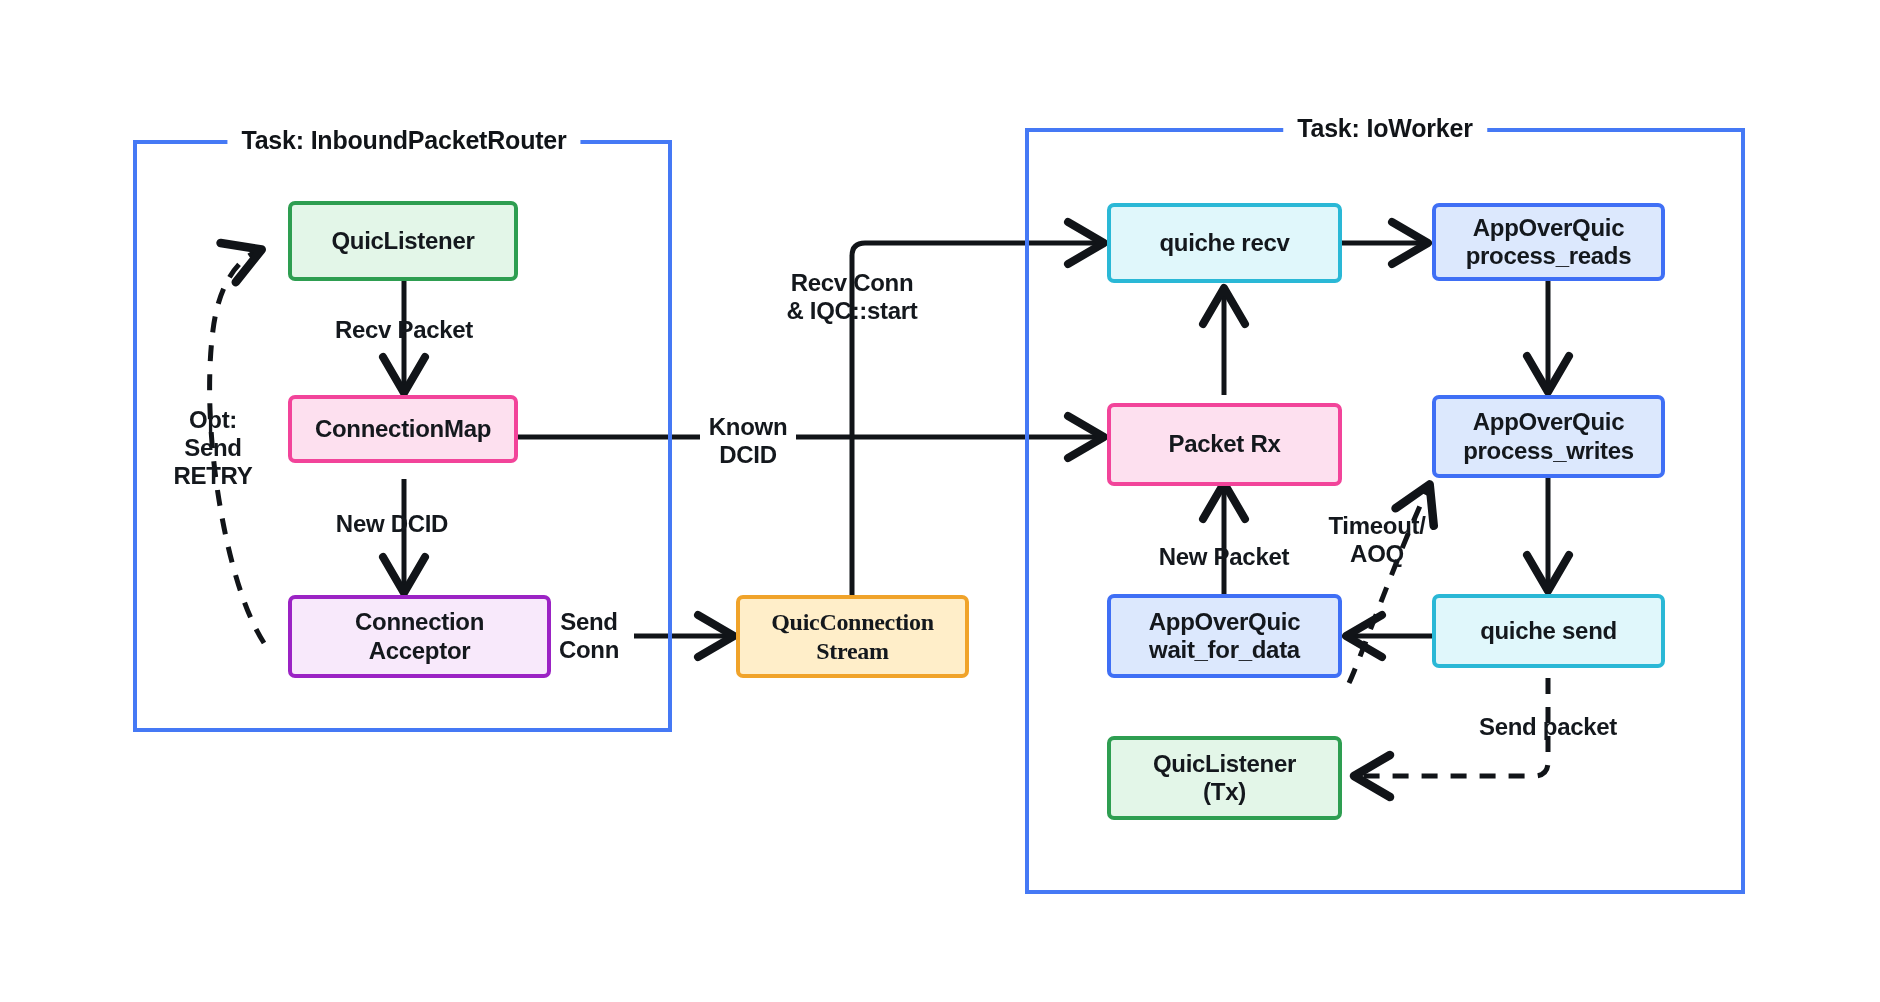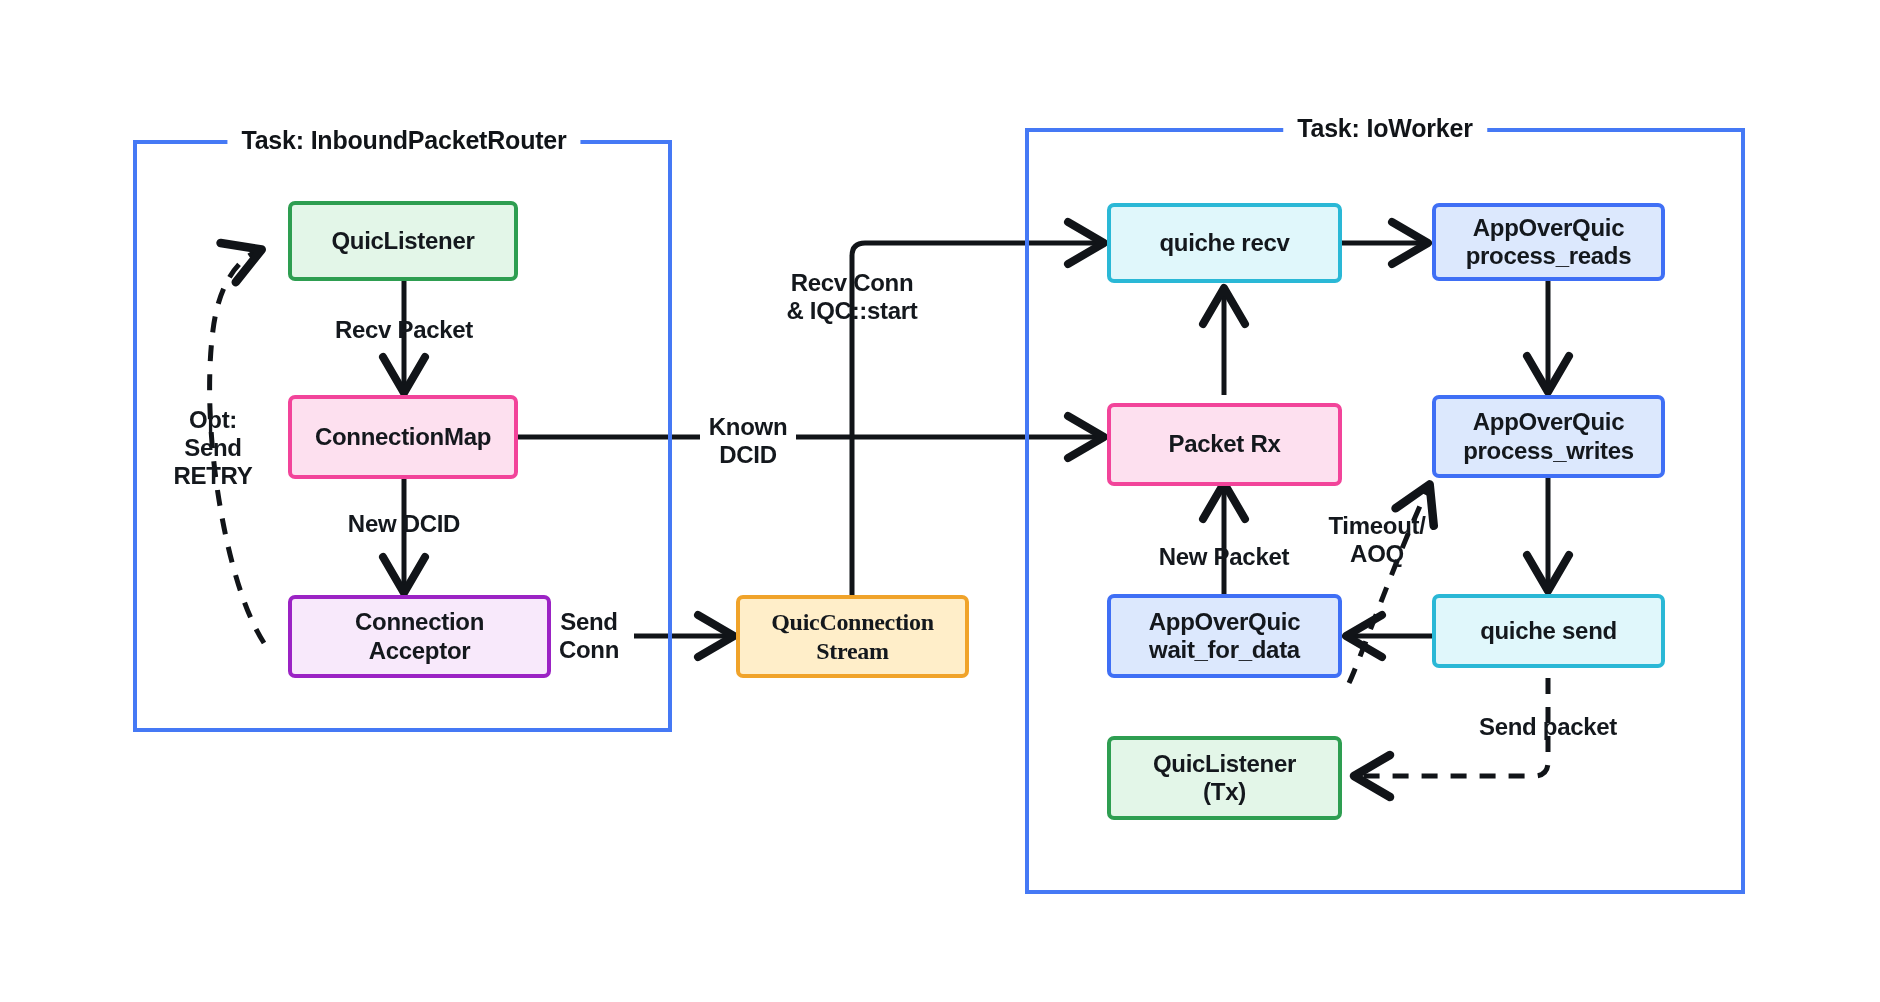--- a/index.html
+++ b/index.html
@@ -129,21 +129,21 @@
   </svg>
 
   <div class="task-box" style="left:133px; top:140px; width:539px; height:592px;"></div>
   <div class="task-title" style="left:404px; top:140px;">Task: InboundPacketRouter</div>
 
   <div class="task-box" style="left:1025px; top:128px; width:720px; height:766px;"></div>
   <div class="task-title" style="left:1385px; top:128px;">Task: IoWorker</div>
 
   <div class="node" style="left:288px; top:201px; width:230px; height:80px; background:#e3f6e8; border-color:#2e9e51;">QuicListener</div>
 
-  <div class="node" style="left:288px; top:395px; width:230px; height:84px; background:#fde0ef; border-color:#f2449a;">ConnectionMap</div>
+  <div class="node" style="left:288px; top:395px; width:230px; height:68px; background:#fde0ef; border-color:#f2449a;">ConnectionMap</div>
 
   <div class="node" style="left:288px; top:595px; width:263px; height:83px; background:#f8e9fb; border-color:#9b23c4;">Connection
 Acceptor</div>
 
   <div class="node" style="left:736px; top:595px; width:233px; height:83px; background:#ffeec9; border-color:#f0a32a;font-family:Liberation Serif, serif;">QuicConnection
 Stream</div>
 
   <div class="node" style="left:1107px; top:203px; width:235px; height:80px; background:#e0f7fb; border-color:#2ab8d6;">quiche recv</div>
 
   <div class="node" style="left:1432px; top:203px; width:233px; height:78px; background:#dce8fd; border-color:#3f6ff5;">AppOverQuic
@@ -161,21 +161,21 @@
 
   <div class="node" style="left:1107px; top:736px; width:235px; height:84px; background:#e3f6e8; border-color:#2e9e51;">QuicListener
 (Tx)</div>
 
   <div class="edge-label" style="left:404px; top:330px;">Recv Packet</div>
 
   <div class="edge-label" style="left:213px; top:448px;">Opt:
 Send
 RETRY</div>
 
-  <div class="edge-label" style="left:404px; top:524px;">New DCID</div>
+  <div class="edge-label" style="left:392px; top:524px;">New DCID</div>
 
   <div class="edge-label" style="left:589px; top:636px;">Send
 Conn</div>
 
   <div class="edge-label" style="left:748px; top:441px;">Known
 DCID</div>
 
   <div class="edge-label" style="left:852px; top:297px;">Recv Conn
 &amp; IQC::start</div>
 

